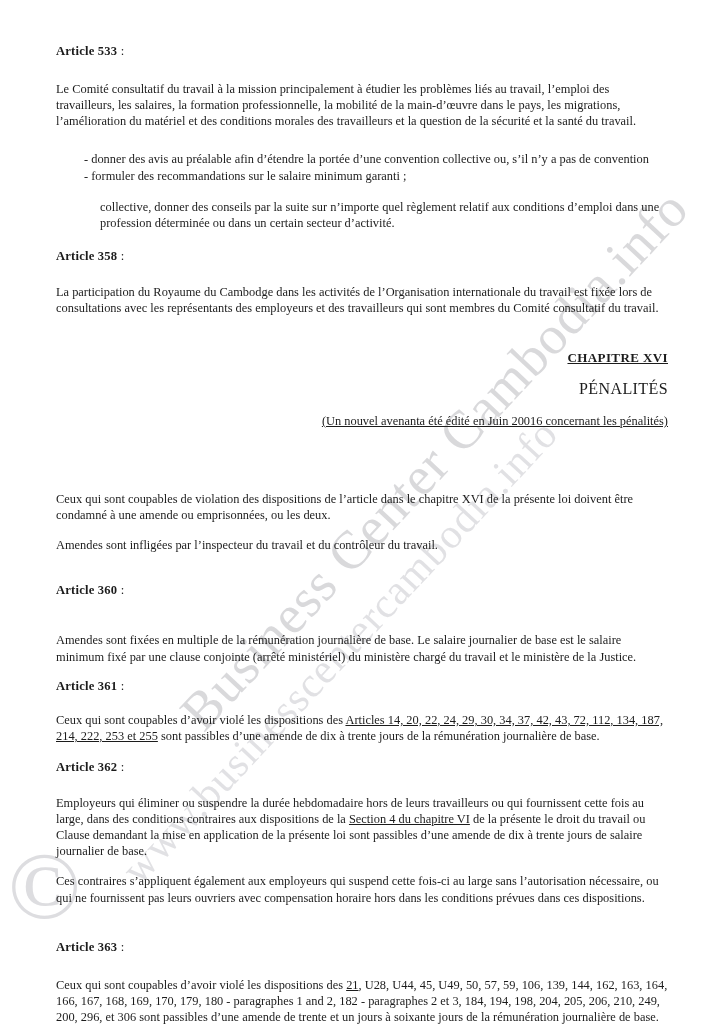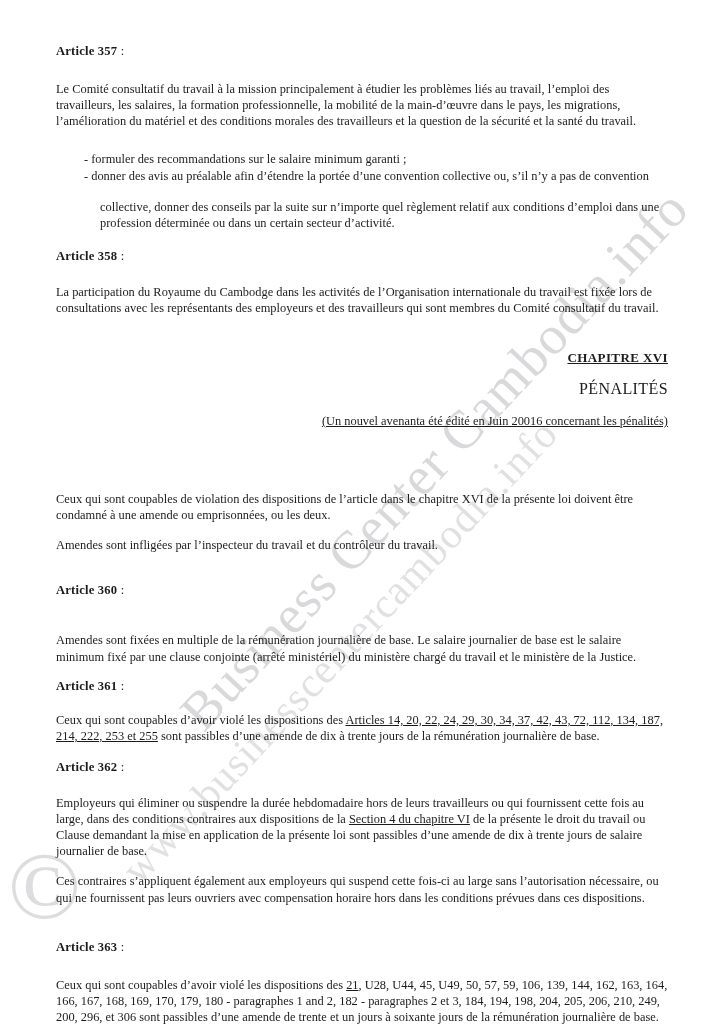--- a/index.html
+++ b/index.html
@@ -132,27 +132,27 @@
 <div class="page">
 
   <div class="wm-layer">
     <div class="wm wm-main">Business Center Cambodia.info</div>
     <div class="wm wm-url">www.businesscentercambodia.info</div>
     <div class="wm wm-copy">©</div>
   </div>
 
   <div class="content">
 
-    <div class="art-head"><span>Article 357</span><span class="colon"> :</span></div>
+    <div class="art-head"><span>Article 533</span><span class="colon"> :</span></div>
     <div class="s22"></div>
     <p class="body">Le Comité consultatif du travail à la mission principalement à étudier les problèmes liés au travail, l’emploi des travailleurs, les salaires, la formation professionnelle, la mobilité de la main-d’œuvre dans le pays, les migrations, l’amélioration du matériel et des conditions morales des travailleurs et la question de la sécurité et la santé du travail.</p>
     <div class="s16"></div>
     <div class="s6"></div>
+    <div class="bullet">- donner des avis au préalable afin d’étendre la portée d’une convention collective ou, s’il n’y a pas de convention</div>
     <div class="bullet">- formuler des recommandations sur le salaire minimum garanti ;</div>
-    <div class="bullet">- donner des avis au préalable afin d’étendre la portée d’une convention collective ou, s’il n’y a pas de convention</div>
     <div class="s14"></div>
     <div class="bullet-cont">collective, donner des conseils par la suite sur n’importe quel règlement relatif aux conditions d’emploi dans une profession déterminée ou dans un certain secteur d’activité.</div>
 
     <div class="s18"></div>
 
     <div class="art-head"><span>Article 358</span><span class="colon"> :</span></div>
     <div class="s20"></div>
     <p class="body">La participation du Royaume du Cambodge dans les activités de l’Organisation internationale du travail est fixée lors de consultations avec les représentants des employeurs et des travailleurs qui sont membres du Comité consultatif du travail.</p>
 
     <div class="s34"></div>

